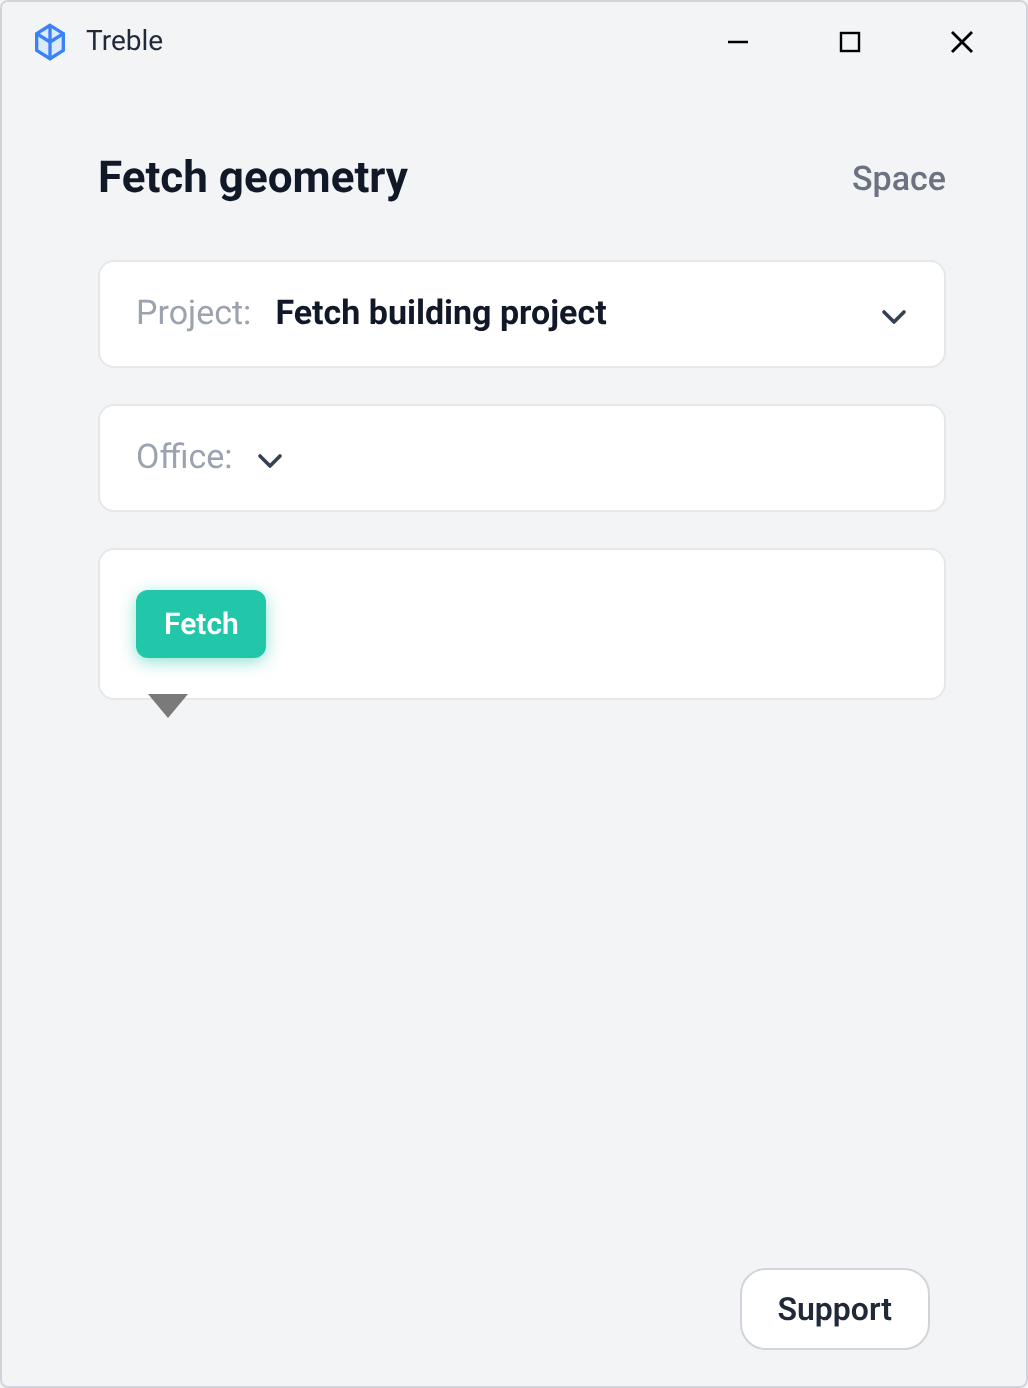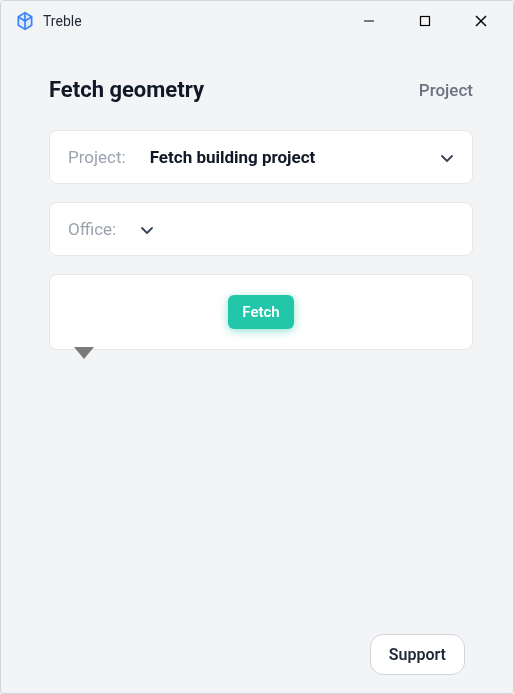--- a/index.html
+++ b/index.html
@@ -75,21 +75,21 @@
       border-radius: 8px;
       padding: 16px 18px;
       display: flex;
       align-items: center;
       margin-bottom: 18px;
       cursor: pointer;
     }
     .dropdown-label {
       font-size: 17px;
       color: #9ca3af;
-      margin-right: 24px;
+      margin-right: 12px;
     }
     .dropdown-value {
       font-size: 17px;
       font-weight: 700;
       color: #111827;
       flex: 1;
     }
     .chevron {
       width: 14px;
       height: 14px;
@@ -97,21 +97,20 @@
     }
     .fetch-card {
       background: #ffffff;
       border: 1px solid #e5e7eb;
       border-radius: 8px;
       padding: 20px 18px;
       display: flex;
       align-items: center;
       gap: 18px;
       position: relative;
-      flex-direction: column;
     }
     .fetch-btn {
       background: #22c7a9;
       color: #ffffff;
       border: none;
       border-radius: 6px;
       padding: 8px 14px;
       font-size: 15px;
       font-weight: 600;
       cursor: pointer;
@@ -174,21 +173,21 @@
           <line x1="2" y1="2" x2="12" y2="12" stroke="#000" stroke-width="1.4"></line>
           <line x1="12" y1="2" x2="2" y2="12" stroke="#000" stroke-width="1.4"></line>
         </svg>
     </div>
   </div>
 </div>
 
 <div class="content">
   <div class="header-row">
     <div class="page-title">Fetch geometry</div>
-    <div class="cancel-link">Project</div>
+    <div class="cancel-link">Space</div>
   </div>
 
   <div class="dropdown">
     <span class="dropdown-label">Project:</span>
     <span class="dropdown-value">Fetch building project</span>
     <span class="chevron">
       <svg viewBox="0 0 14 14">
           <path d="M2 5 L7 10 L12 5" stroke="#374151" stroke-width="1.8" fill="none" stroke-linecap="round" stroke-linejoin="round"></path>
         </svg>
     </span>

